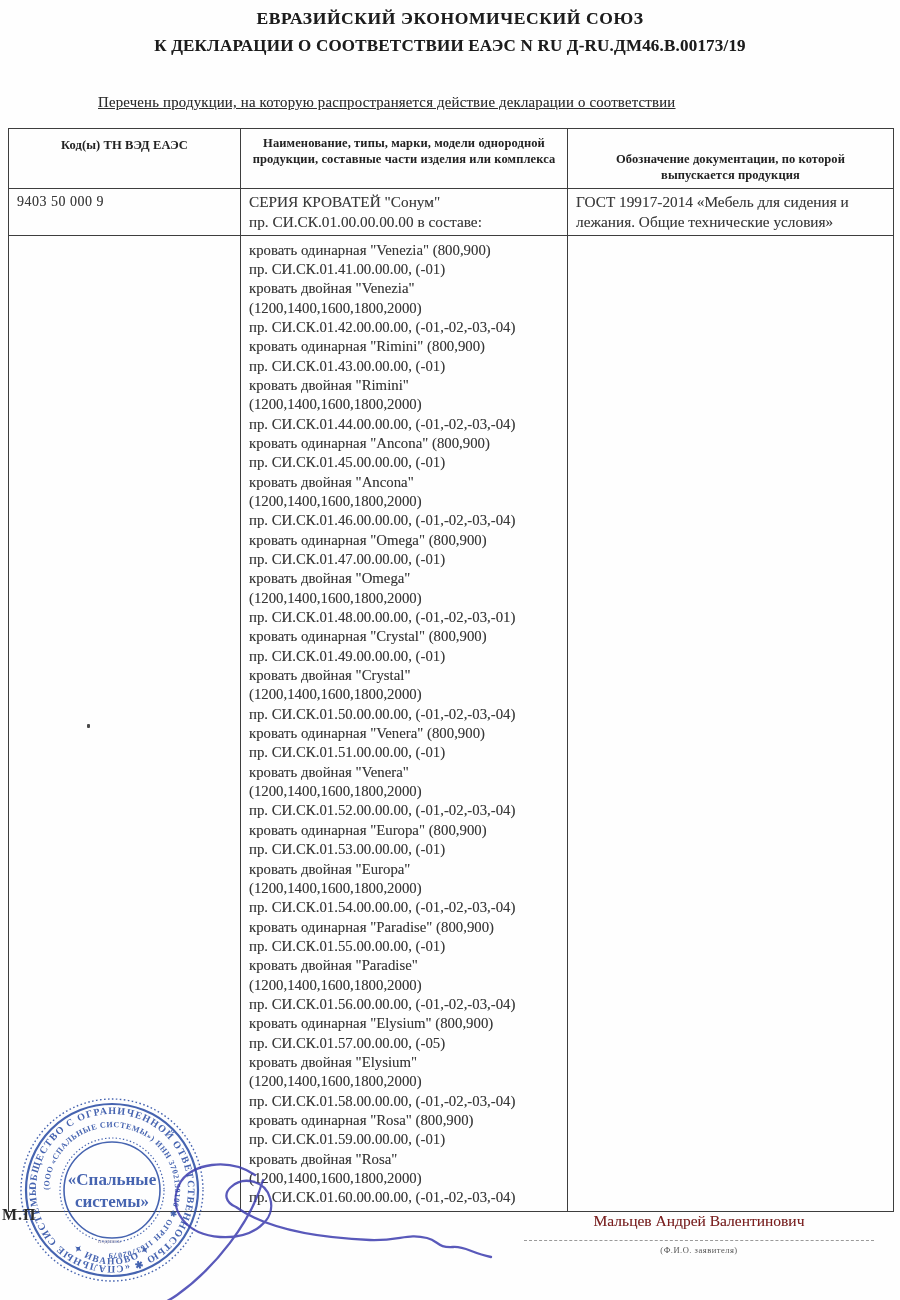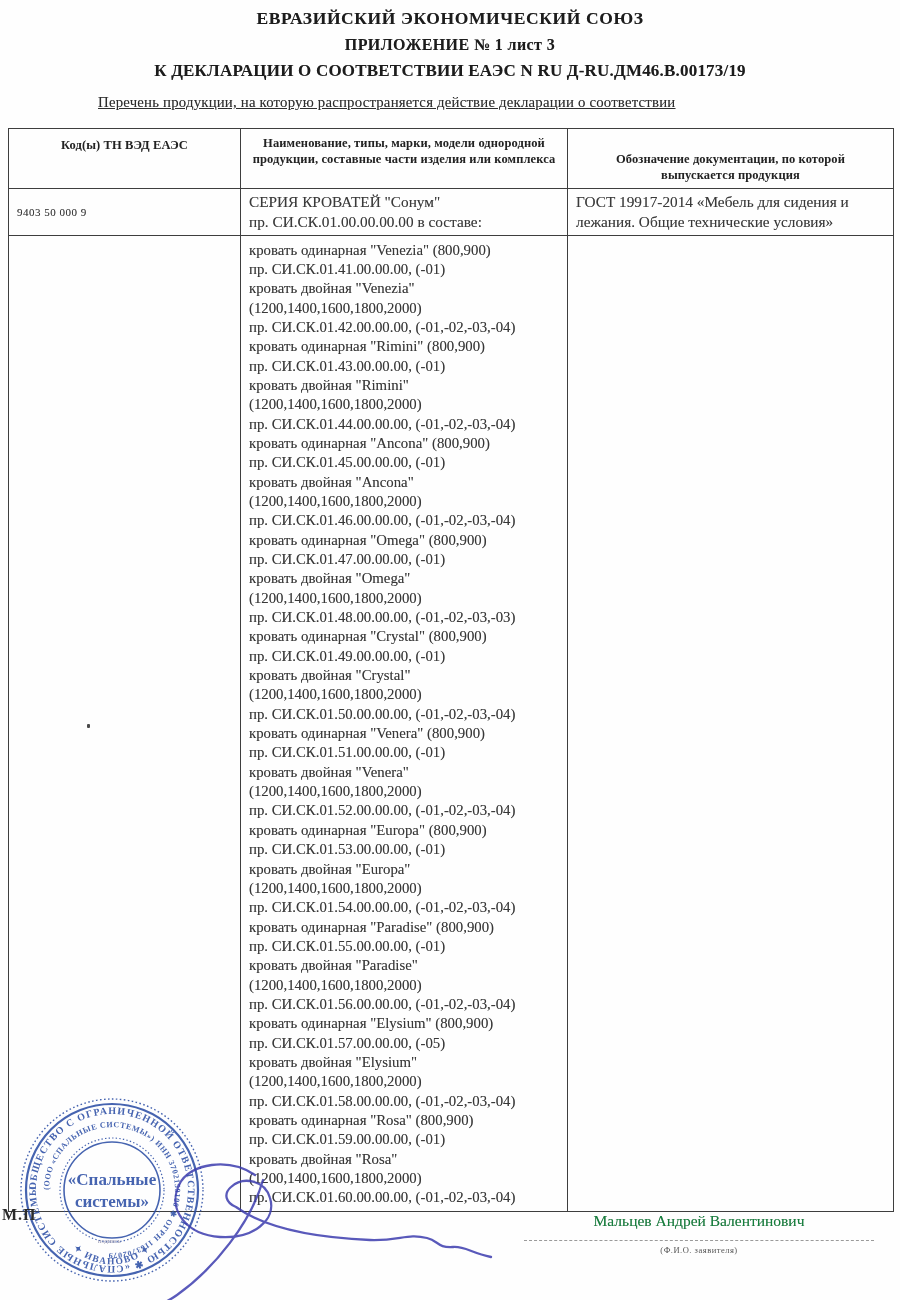--- a/index.html
+++ b/index.html
@@ -29,45 +29,44 @@
   .doc-table th {
     font-size:12.5px; font-weight:bold; color:#222; text-align:center;
     padding:6px 6px 4px 6px; line-height:1.3; letter-spacing:.1px;
   }
   th.h-code { padding-top:8px; }
   th.h-doc  { padding:22px 28px 4px 28px; }
   tr.r-head { height:50px; }
   tr.r-one  { height:45px; }
   tr.r-two  { height:967px; }
   .doc-table td { font-size:15.3px; color:#3a3a3a; padding:3px 8px; }
-  td.code-cell { font-size:11px; padding-top:17px; letter-spacing:.5px; }
+  td.code-cell { font-size:14px; padding-top:5px; letter-spacing:.5px; }
   .cell-line { line-height:20px; white-space:nowrap; }
   .plist { padding-top:2px; }
   .pline { line-height:19.34px; font-size:14.8px; white-space:nowrap; color:#383838; }
   .speck { position:absolute; width:3px; height:4px; background:#4a4a4a; left:78px; top:488px; border-radius:1px; }
   td.rel { position:relative; }
   .scan-soft { text-shadow:0 0 .6px rgba(70,70,70,.45); }
 
   .mp-label { position:absolute; left:2px; top:1206px; font-size:16px; font-weight:bold; color:#2b2b2b; letter-spacing:1px; }
-  .applicant { position:absolute; left:522px; top:1212px; width:354px; text-align:center; font-size:15.5px; color:#15803d; }
+  .applicant { position:absolute; left:522px; top:1212px; width:354px; text-align:center; font-size:15.5px; color:#7f1d1d; }
   .sig-rule { position:absolute; left:524px; top:1240px; width:350px; border-top:1.2px dashed #9a9a9a; }
   .sig-caption { position:absolute; left:524px; top:1245px; width:350px; text-align:center; font-size:8.5px; color:#555; letter-spacing:.5px; }
   .tiny-caption { position:absolute; left:98px; top:1237px; font-size:6.5px; color:#8a8aa8; }
 
   .stamp-svg { position:absolute; left:14px; top:1090px; }
   .sig-svg { position:absolute; left:55px; top:1140px; }
 </style>
 </head>
 <body>
 
 <div class="page">
 
   <header class="titles scan-soft">
     <div class="t1">ЕВРАЗИЙСКИЙ ЭКОНОМИЧЕСКИЙ СОЮЗ</div>
-    <div class="t2">ПРИЛОЖЕНИЕ № 1 лист 3</div>
     <div class="t3">К ДЕКЛАРАЦИИ О СООТВЕТСТВИИ ЕАЭС N RU Д-RU.ДМ46.В.00173/19</div>
   </header>
 
   <div class="subtitle scan-soft">Перечень продукции, на которую распространяется действие декларации о соответствии</div>
 
   <table class="doc-table">
     <colgroup>
       <col style="width:232px">
         <col style="width:327px">
         <col style="width:326px">
@@ -109,21 +108,21 @@
               <div class="pline">пр. СИ.СК.01.44.00.00.00, (-01,-02,-03,-04)</div>
               <div class="pline">кровать одинарная "Ancona" (800,900)</div>
               <div class="pline">пр. СИ.СК.01.45.00.00.00, (-01)</div>
               <div class="pline">кровать двойная "Ancona"</div>
               <div class="pline">(1200,1400,1600,1800,2000)</div>
               <div class="pline">пр. СИ.СК.01.46.00.00.00, (-01,-02,-03,-04)</div>
               <div class="pline">кровать одинарная "Omega" (800,900)</div>
               <div class="pline">пр. СИ.СК.01.47.00.00.00, (-01)</div>
               <div class="pline">кровать двойная "Omega"</div>
               <div class="pline">(1200,1400,1600,1800,2000)</div>
-              <div class="pline">пр. СИ.СК.01.48.00.00.00, (-01,-02,-03,-03)</div>
+              <div class="pline">пр. СИ.СК.01.48.00.00.00, (-01,-02,-03,-01)</div>
               <div class="pline">кровать одинарная "Crystal" (800,900)</div>
               <div class="pline">пр. СИ.СК.01.49.00.00.00, (-01)</div>
               <div class="pline">кровать двойная "Crystal"</div>
               <div class="pline">(1200,1400,1600,1800,2000)</div>
               <div class="pline">пр. СИ.СК.01.50.00.00.00, (-01,-02,-03,-04)</div>
               <div class="pline">кровать одинарная "Venera" (800,900)</div>
               <div class="pline">пр. СИ.СК.01.51.00.00.00, (-01)</div>
               <div class="pline">кровать двойная "Venera"</div>
               <div class="pline">(1200,1400,1600,1800,2000)</div>
               <div class="pline">пр. СИ.СК.01.52.00.00.00, (-01,-02,-03,-04)</div>

